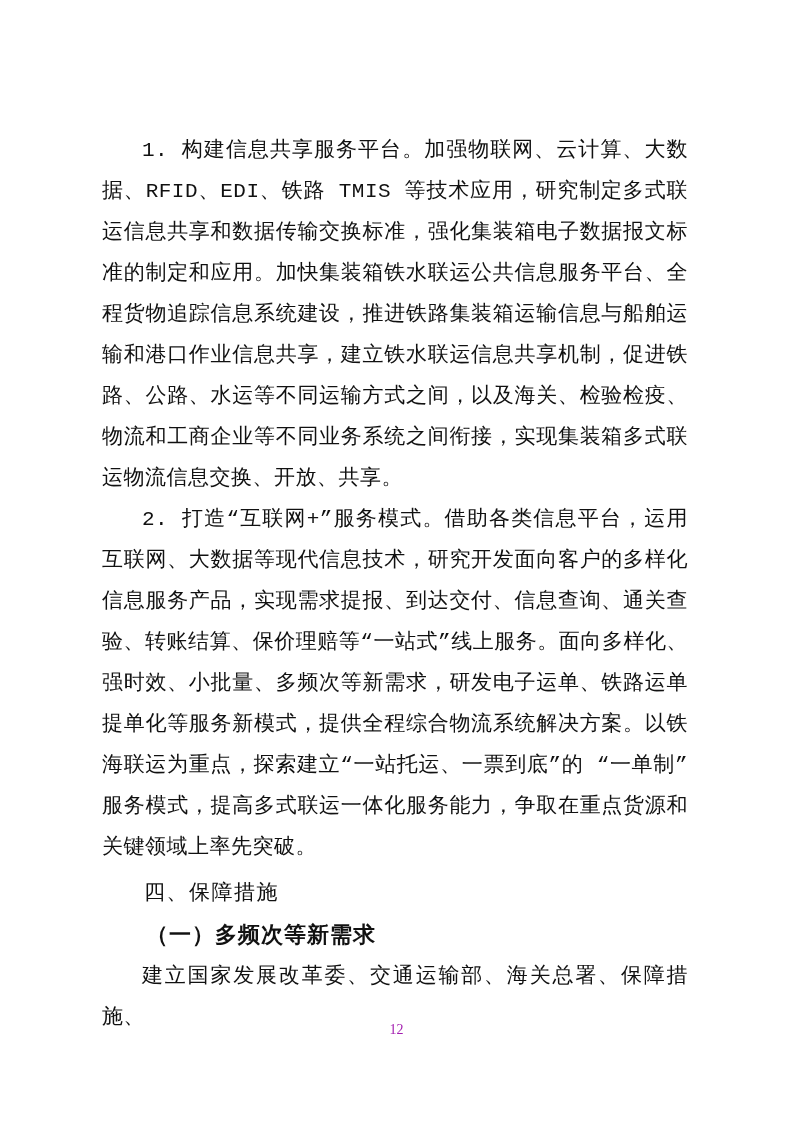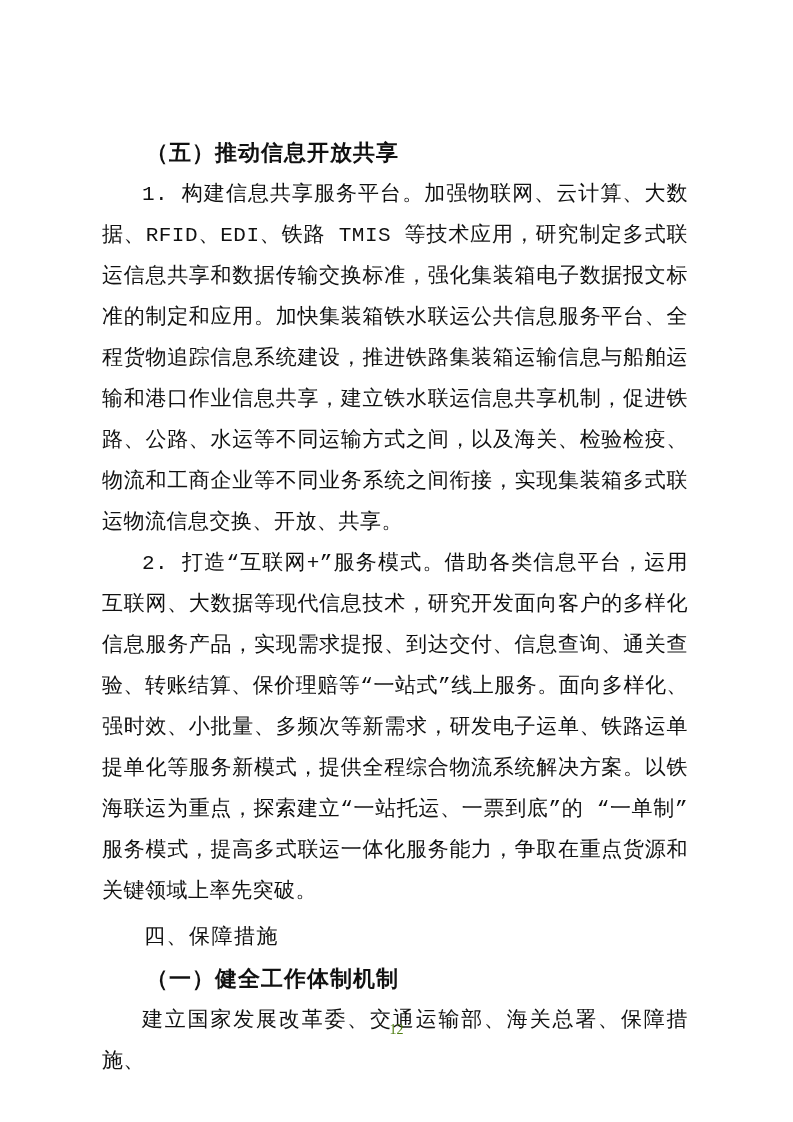--- a/index.html
+++ b/index.html
@@ -50,29 +50,28 @@
     font-family: "Liberation Sans", "DejaVu Sans", sans-serif;
   }
   .page-number {
     position: absolute;
     top: 1022px;
     left: 0;
     width: 100%;
     text-align: center;
     font-size: 14px;
     font-family: "Liberation Serif", "DejaVu Serif", serif;
-    color: #4d7c0f;
+    color: #a21caf;
   }
 </style>
 </head>
 <body>
 
 <div class="page">
   <div class="content">
-      <p class="heading-kai">（五）推动信息开放共享</p>
       <p class="paragraph">1. 构建信息共享服务平台。加强物联网、云计算、大数据、RFID、EDI、铁路 TMIS 等技术应用，研究制定多式联运信息共享和数据传输交换标准，强化集装箱电子数据报文标准的制定和应用。加快集装箱铁水联运公共信息服务平台、全程货物追踪信息系统建设，推进铁路集装箱运输信息与船舶运输和港口作业信息共享，建立铁水联运信息共享机制，促进铁路、公路、水运等不同运输方式之间，以及海关、检验检疫、物流和工商企业等不同业务系统之间衔接，实现集装箱多式联运物流信息交换、开放、共享。</p>
       <p class="paragraph">2. 打造“互联网+”服务模式。借助各类信息平台，运用互联网、大数据等现代信息技术，研究开发面向客户的多样化信息服务产品，实现需求提报、到达交付、信息查询、通关查验、转账结算、保价理赔等“一站式”线上服务。面向多样化、强时效、小批量、多频次等新需求，研发电子运单、铁路运单提单化等服务新模式，提供全程综合物流系统解决方案。以铁海联运为重点，探索建立“一站托运、一票到底”的 “一单制”服务模式，提高多式联运一体化服务能力，争取在重点货源和关键领域上率先突破。</p>
       <p class="heading-hei">四、保障措施</p>
-      <p class="heading-kai">（一）健全工作体制机制</p>
+      <p class="heading-kai">（一）多频次等新需求</p>
       <p class="paragraph">建立国家发展改革委、交通运输部、海关总署、保障措施、</p>
     </div>
   <div class="page-number">12</div>
 </div>
 
 </body></html>

